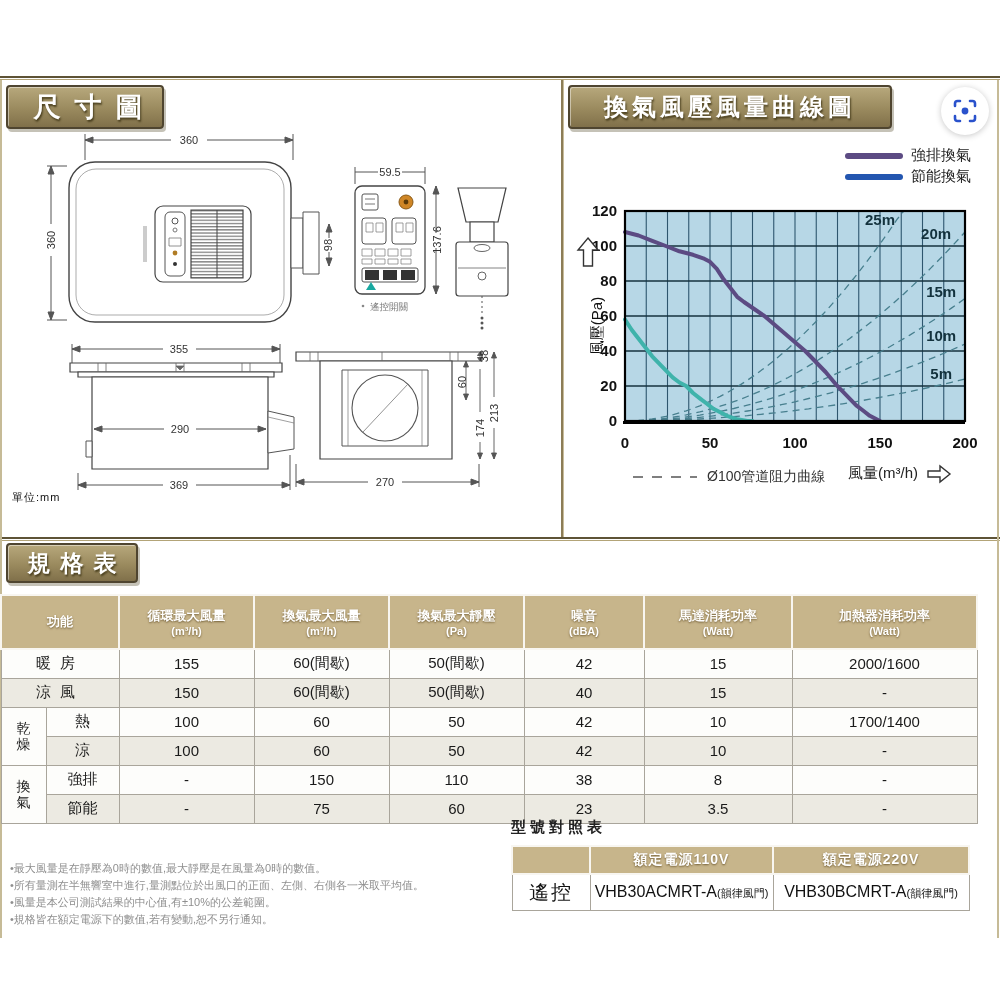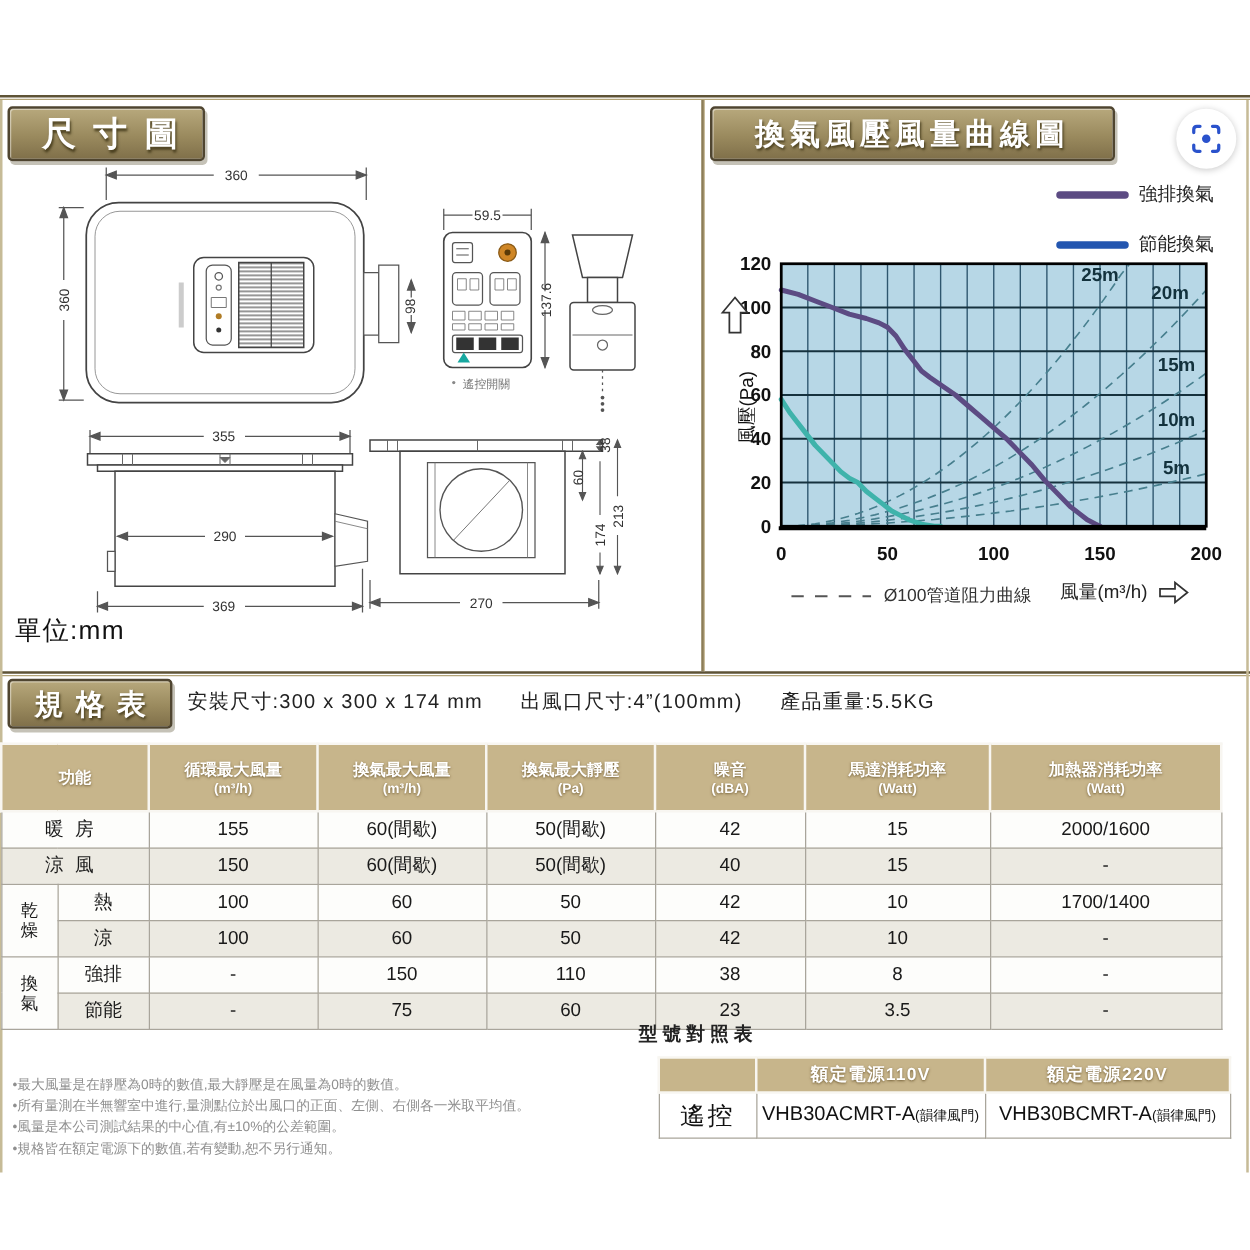--- a/index.html
+++ b/index.html
@@ -25,24 +25,24 @@
 
   
   .lens-btn { position:absolute; left:941px; top:87px; width:48px; height:48px; border-radius:50%;
               background:#fff; box-shadow:0 1px 6px rgba(0,0,0,.22); display:flex; align-items:center; justify-content:center; cursor:pointer; }
 
   
   svg.draw { position:absolute; }
   svg.draw line, svg.draw rect, svg.draw path, svg.draw polygon, svg.draw circle, svg.draw polyline, svg.draw ellipse
       { vector-effect:non-scaling-stroke; }
   .dimtext { font-size:11px; fill:#333; }
-  .unit-label { position:absolute; left:12px; top:490px; font-size:21px; color:#111; letter-spacing:1px; }
-
-  
-  .legend { position:absolute; left:845px; top:146px; display:flex; flex-direction:column; gap:21px; }
+  .unit-label { position:absolute; left:12px; top:490px; font-size:11px; color:#111; letter-spacing:1px; }
+
+  
+  .legend { position:absolute; left:845px; top:146px; display:flex; flex-direction:column; gap:2px; }
   .legend-item { display:flex; align-items:center; gap:8px; }
   .legend-swatch { width:58px; height:6px; border-radius:3px; }
   .legend-label { font-size:15px; color:#222; }
   .chart-svg { position:absolute; left:572px; top:196px; width:420px; height:265px; }
   .dash-legend { position:absolute; left:633px; top:468px; display:flex; align-items:center; gap:10px; font-size:14px; color:#333; }
   .flow-label { position:absolute; left:848px; top:464px; display:flex; align-items:flex-start; gap:8px; font-size:15px; color:#222; }
 
   
   .spec-line { position:absolute; left:150px; top:551px; display:flex; gap:30px; font-size:16px; color:#222; letter-spacing:1px; }
 
@@ -56,21 +56,21 @@
   table.spec tr.shaded td { background:#eceae2;text-align:center; }
   table.spec td.fn-group { white-space:pre-line; font-size:14px; line-height:1.15; background:#fdfdfb; }
   table.spec td.fn-wide { letter-spacing:9px; }
   table.spec { border:1px solid #8f8b80; }
 
   
   .footnotes { position:absolute; left:10px; top:860px; width:492px; font-size:11px; color:#8f8f8f; line-height:1.55; }
 
   
   .model-title { position:absolute; left:511px; top:818px; font-size:15px; font-weight:bold; color:#222; letter-spacing:4px; }
-  table.model { position:absolute; left:526px; top:845px; border-collapse:collapse; }
+  table.model { position:absolute; left:511px; top:845px; border-collapse:collapse; }
   table.model th { background:#c7b58b; border:2px solid #f8f6f1; color:#fff; height:28px; font-size:14px; font-weight:bold;
                    letter-spacing:1px; text-shadow:0 1px 2px rgba(110,90,50,.95); }
   table.model td { border:1px solid #a9a59b; background:#fff; text-align:center; height:36px; color:#111; }
   table.model td.mlabel { width:78px; font-size:20px; letter-spacing:2px; }
   table.model td.mcell { width:183px; font-size:16px;margin-left:18px; }
   table.model td.mcell .msuf { font-size:11px; }
 </style>
 </head>
 <body>
 
@@ -375,25 +375,20 @@
     <span>Ø100管道阻力曲線</span>
   </div>
 
   <div class="flow-label">
     <span>風量(m³/h)</span>
     <svg width="26" height="20" viewBox="0 0 26 20">
       <polygon points="2,7 14,7 14,2 24,10 14,18 14,13 2,13" fill="#fff" stroke="#333" stroke-width="1.4"></polygon>
     </svg>
   </div>
 
-  <div class="spec-line">
-    <span>安裝尺寸:300 x 300 x 174 mm</span>
-    <span>出風口尺寸:4”(100mm)</span>
-    <span>產品重量:5.5KG</span>
-  </div>
 
   <table class="spec">
     <colgroup>
       <col style="width:45px">
         <col style="width:73px">
       <col style="width:135px">
         <col style="width:135px">
         <col style="width:135px">
       <col style="width:120px">
         <col style="width:148px">

